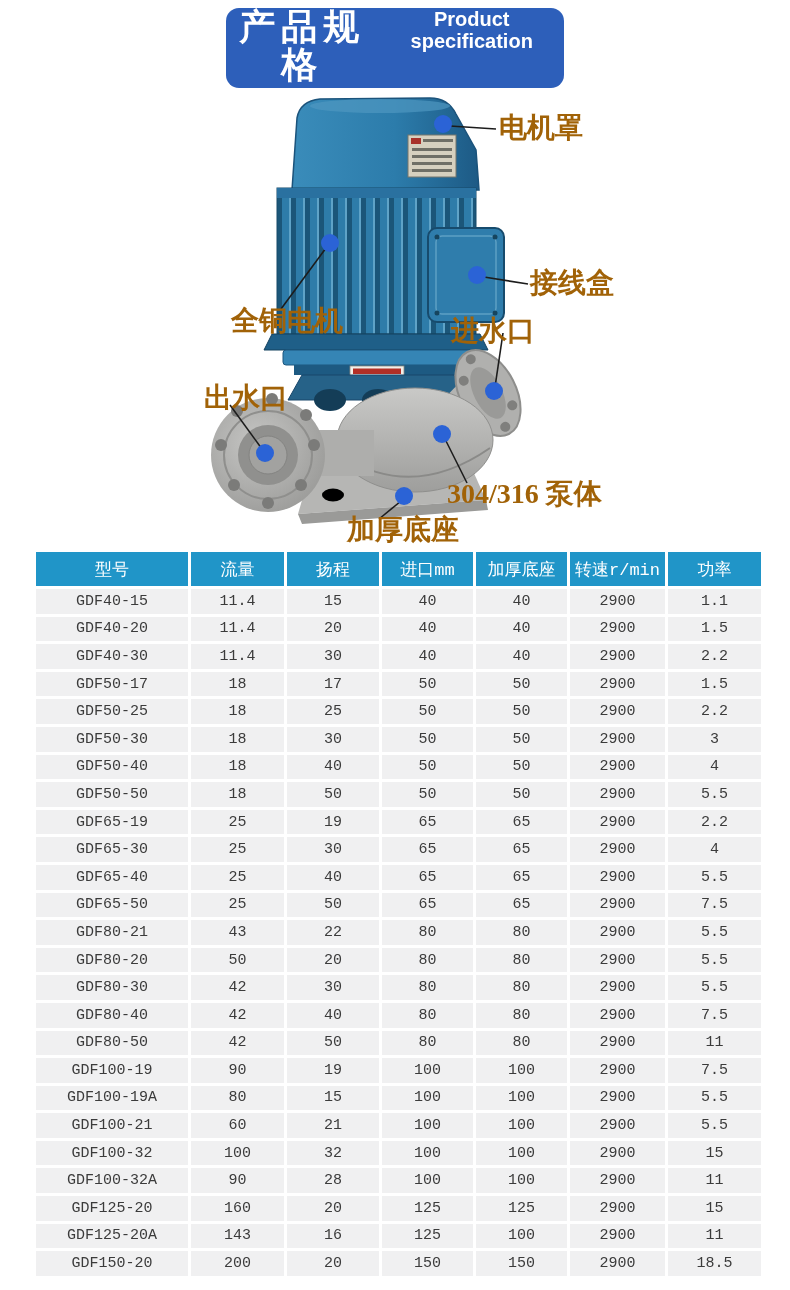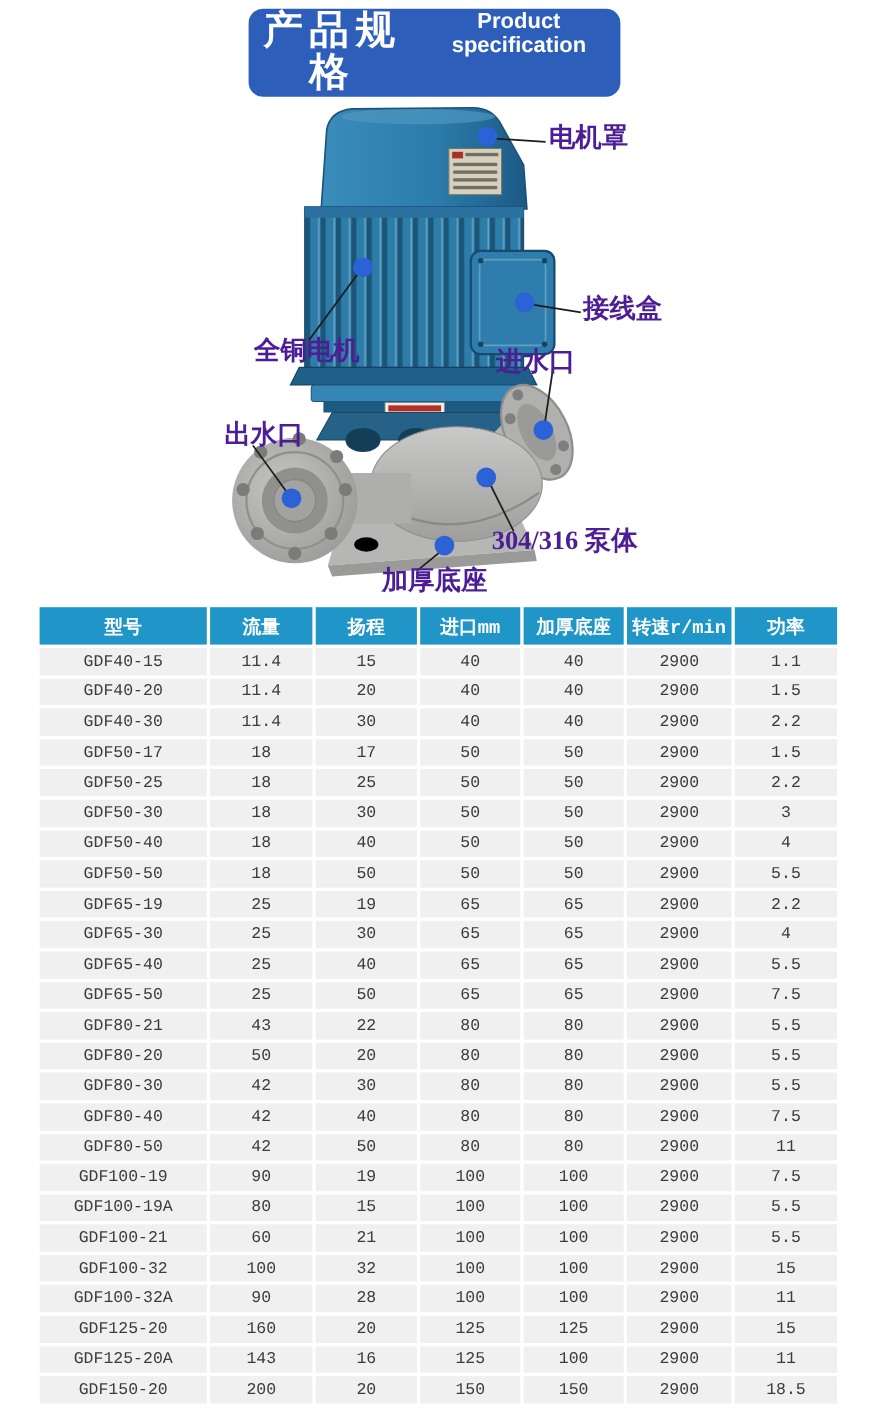--- a/index.html
+++ b/index.html
@@ -11,26 +11,26 @@
           border-radius:13px;color:#fff;text-align:center;display:flex;
           justify-content:center;gap:1px;}
   .banner-zh{font-size:36px;font-weight:bold;letter-spacing:6px;line-height:1.05;
              font-family:"Liberation Sans",sans-serif;}
   .banner-en{font-size:20px;font-weight:bold;line-height:1.1;font-family:"Liberation Sans",sans-serif;}
 
   
   .figure{position:absolute;left:0;top:88px;width:790px;height:462px;}
   .figure svg{position:absolute;left:0;top:0;}
   .callout{position:absolute;font-family:"Liberation Serif","DejaVu Serif",serif;
-           font-weight:bold;font-size:24px;color:#4c1d95;white-space:nowrap;line-height:1;}
+           font-weight:bold;font-size:28px;color:#a16207;white-space:nowrap;line-height:1;}
 
   
   .spec-table{position:absolute;left:33px;top:549px;width:725px;border-collapse:separate;
               border-spacing:3px;table-layout:fixed;background:#fff;}
-  .spec-table th{background:#2095c8;color:#ffffff;font-weight:bold;font-size:17px;
+  .spec-table th{background:#2095c8;color:#ffffff;font-weight:normal;font-size:17px;
                  height:34px;text-align:center;vertical-align:middle;
                  font-family:"Liberation Mono","DejaVu Sans Mono",monospace;padding:0;}
   .spec-table td{background:#f0f0f1;color:#3b3b3b;font-size:15px;height:24.6px;
                  text-align:center;vertical-align:middle;
                  font-family:"Liberation Mono","DejaVu Sans Mono",monospace;padding:0;}
 </style>
 </head>
 <body>
 
 <div class="page">

